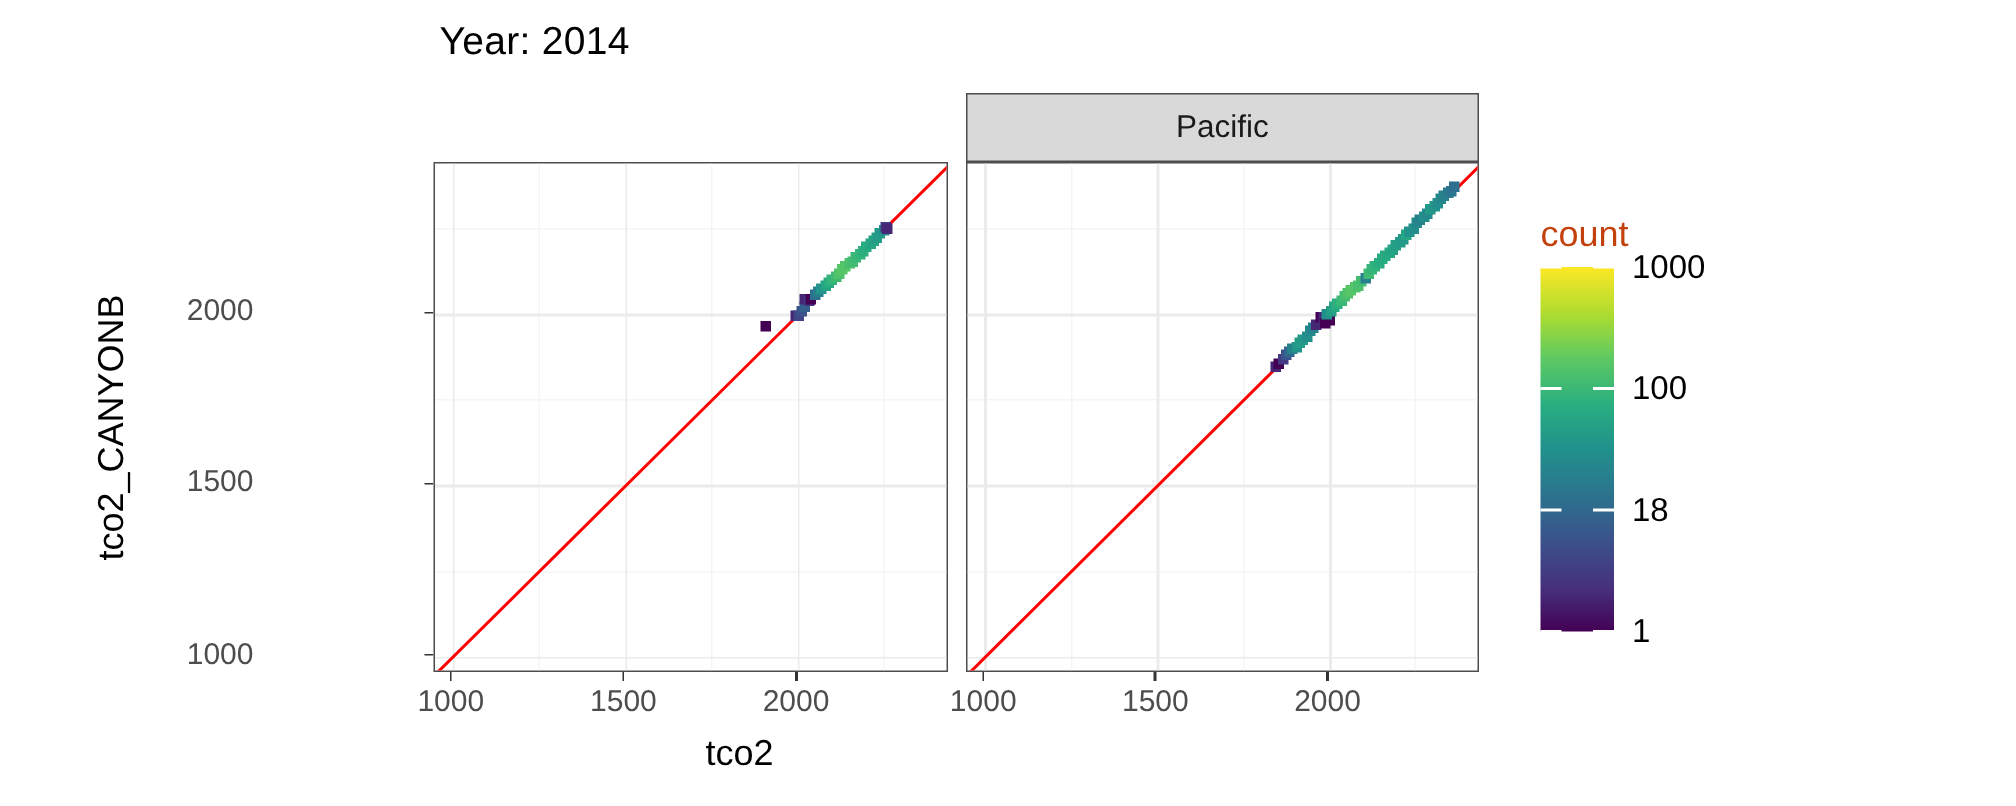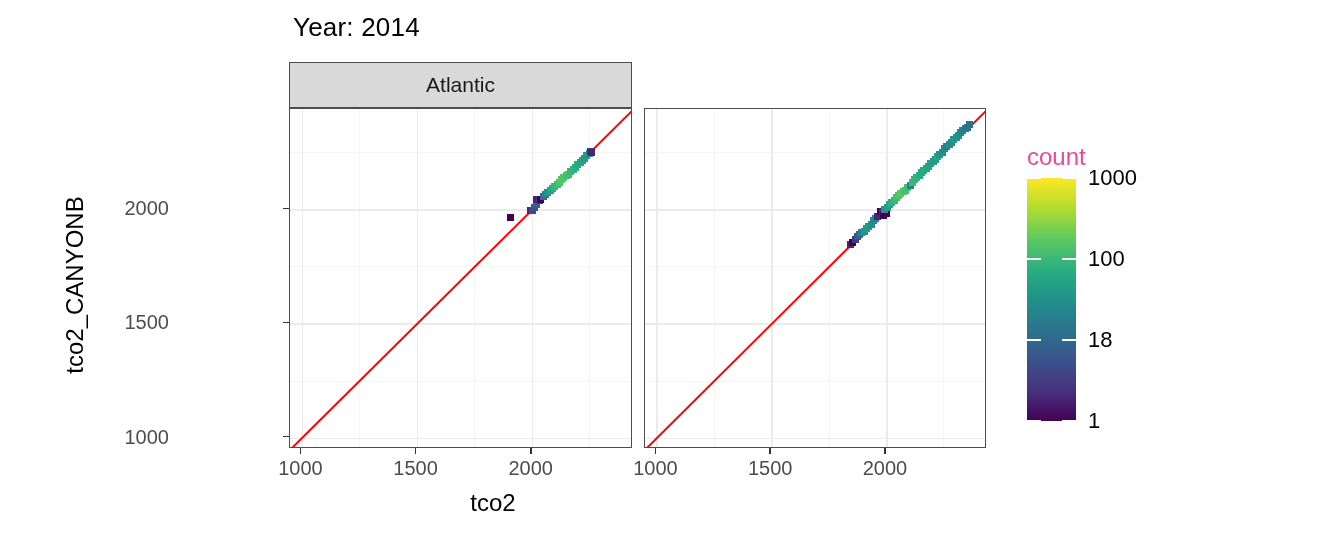--- a/index.html
+++ b/index.html
@@ -56,21 +56,21 @@
   }
   .panel-inner{position:absolute;left:0;top:0;width:100%;height:100%;}
   .gridline-major{position:absolute;background:#ebebeb;}
   .gridline-minor{position:absolute;background:#f5f5f5;}
   .abline{position:absolute;background:#ff0000;height:2.4px;transform-origin:0 50%;}
   .bin{position:absolute;}
 
   
   .legend-title{
     position:absolute;left:1027px;top:143px;
-    font-size:24px;color:#ec4899;white-space:nowrap;
+    font-size:24px;color:#c2410c;white-space:nowrap;
   }
   .legend-bar{
     position:absolute;left:1027px;top:178px;width:49px;height:243px;
     background:linear-gradient(to top,
       #440154 0%,  #46307e 12%, #3b528b 25%, #2c728e 37%,
       #21918c 50%, #28ae80 62%, #5ec962 75%, #addc30 87%, #fde725 100%);
   }
   .legend-tick{position:absolute;height:2px;background:#ffffff;}
   .legend-label{
     position:absolute;left:1088px;font-size:22px;color:#000;
@@ -90,22 +90,22 @@
 
   <div id="y-axis">
       <div class="ytick-label" style="top: 436.591px; right: 1067px;">1000</div>
       <div class="ytick-mark" style="top: 435.791px; left: 283px;"></div>
       <div class="ytick-label" style="top: 322.497px; right: 1067px;">1500</div>
       <div class="ytick-mark" style="top: 321.697px; left: 283px;"></div>
       <div class="ytick-label" style="top: 208.403px; right: 1067px;">2000</div>
       <div class="ytick-mark" style="top: 207.603px; left: 283px;"></div>
     </div>
 
-  <div class="strip" id="strip-0" style="left:289px;width:343px;">
-    <span class="strip-label">Atlantic</span>
+  <div class="strip" id="strip-1" style="left:644px;width:342px;">
+    <span class="strip-label">Pacific</span>
   </div>
 
   <div class="panel" id="panel-0" style="left:289px;width:343px;">
     <div class="panel-inner" id="panel-inner-0">
         <div class="gridline-minor" style="left: 69.0604px; top: 0px; width: 1px; height: 100%;"></div>
         <div class="gridline-minor" style="left: 184.161px; top: 0px; width: 1px; height: 100%;"></div>
         <div class="gridline-minor" style="left: 299.262px; top: 0px; width: 1px; height: 100%;"></div>
         <div class="gridline-minor" style="top: 271.544px; left: 0px; height: 1px; width: 100%;"></div>
         <div class="gridline-minor" style="top: 157.45px; left: 0px; height: 1px; width: 100%;"></div>
         <div class="gridline-minor" style="top: 43.3557px; left: 0px; height: 1px; width: 100%;"></div>

